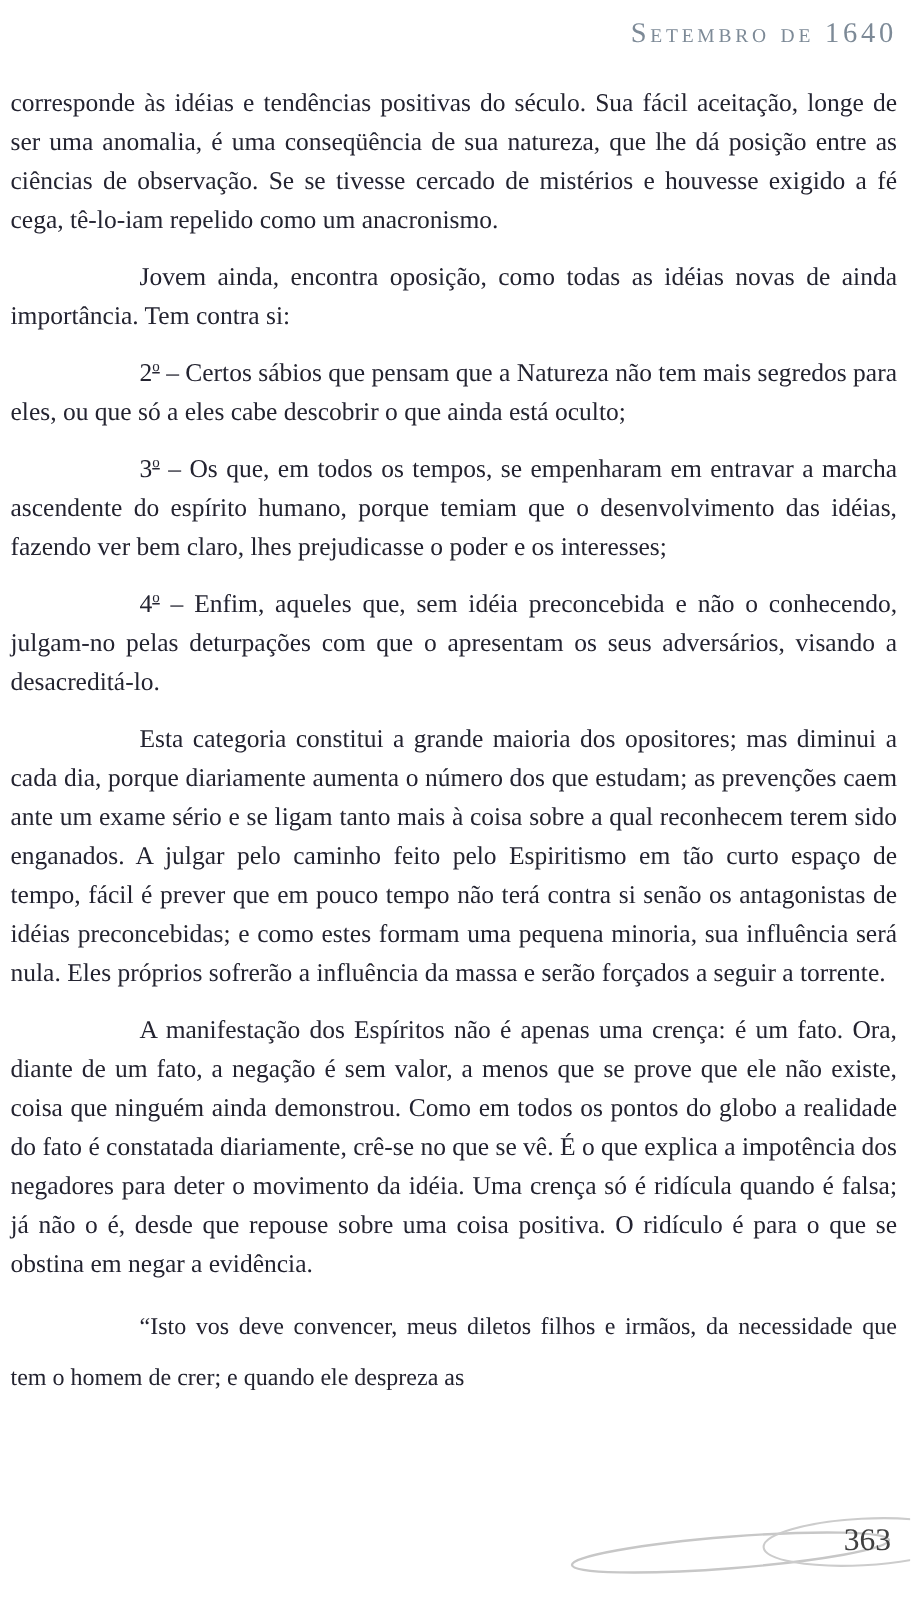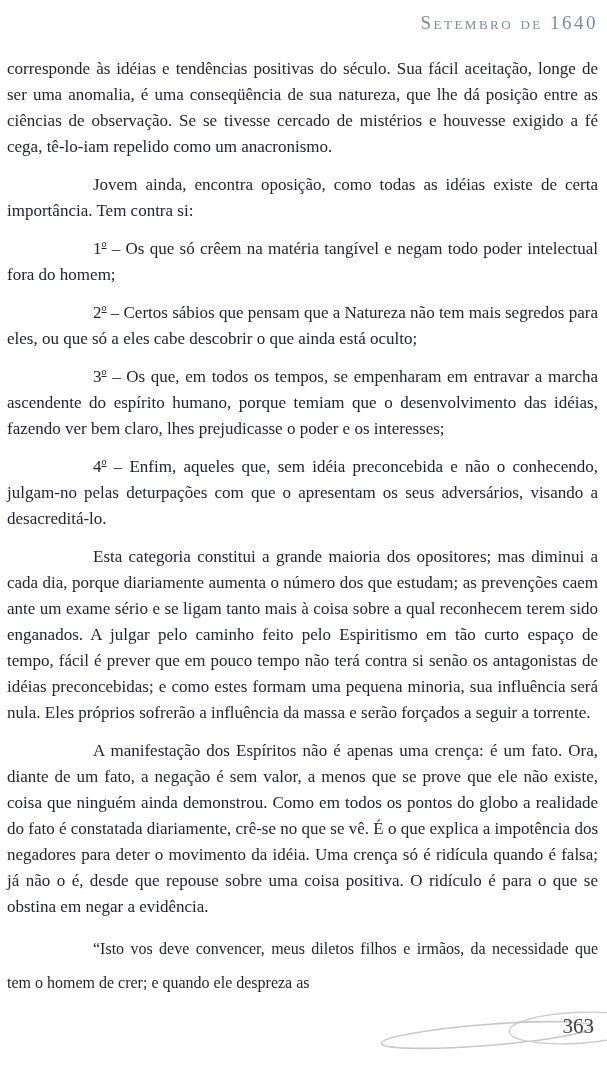--- a/index.html
+++ b/index.html
@@ -67,23 +67,22 @@
 </style>
 </head>
 <body>
 
 <div class="page">
 
   <div class="running-header">Setembro de 1640</div>
 
   <p class="para noindent">corresponde às idéias e tendências positivas do século. Sua fácil aceitação, longe de ser uma anomalia, é uma conseqüência de sua natureza, que lhe dá posição entre as ciências de observação. Se se tivesse cercado de mistérios e houvesse exigido a fé cega, tê-lo-iam repelido como um anacronismo.</p>
 
-  <p class="para">Jovem ainda, encontra oposição, como todas as idéias existe de certa importância. Tem contra si:</p>
+  <p class="para">Jovem ainda, encontra oposição, como todas as idéias novas de ainda importância. Tem contra si:</p>
 
-  <p class="para"><span>1</span><sup class="ord">o</sup><span> – </span><span>Os que só crêem na matéria tangível e negam todo poder intelectual fora do homem;</span></p>
 
   <p class="para"><span>2</span><sup class="ord">o</sup><span> – </span><span>Certos sábios que pensam que a Natureza não tem mais segredos para eles, ou que só a eles cabe descobrir o que ainda está oculto;</span></p>
 
   <p class="para"><span>3</span><sup class="ord">o</sup><span> – </span><span>Os que, em todos os tempos, se empenharam em entravar a marcha ascendente do espírito humano, porque temiam que o desenvolvimento das idéias, fazendo ver bem claro, lhes prejudicasse o poder e os interesses;</span></p>
 
   <p class="para"><span>4</span><sup class="ord">o</sup><span> – </span><span>Enfim, aqueles que, sem idéia preconcebida e não o conhecendo, julgam-no pelas deturpações com que o apresentam os seus adversários, visando a desacreditá-lo.</span></p>
 
   <p class="para">Esta categoria constitui a grande maioria dos opositores; mas diminui a cada dia, porque diariamente aumenta o número dos que estudam; as prevenções caem ante um exame sério e se ligam tanto mais à coisa sobre a qual reconhecem terem sido enganados. A julgar pelo caminho feito pelo Espiritismo em tão curto espaço de tempo, fácil é prever que em pouco tempo não terá contra si senão os antagonistas de idéias preconcebidas; e como estes formam uma pequena minoria, sua influência será nula. Eles próprios sofrerão a influência da massa e serão forçados a seguir a torrente.</p>
 
   <p class="para">A manifestação dos Espíritos não é apenas uma crença: é um fato. Ora, diante de um fato, a negação é sem valor, a menos que se prove que ele não existe, coisa que ninguém ainda demonstrou. Como em todos os pontos do globo a realidade do fato é constatada diariamente, crê-se no que se vê. É o que explica a impotência dos negadores para deter o movimento da idéia. Uma crença só é ridícula quando é falsa; já não o é, desde que repouse sobre uma coisa positiva. O ridículo é para o que se obstina em negar a evidência.</p>

